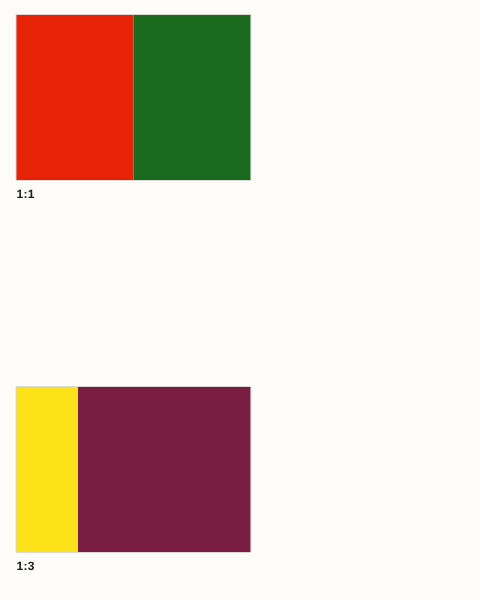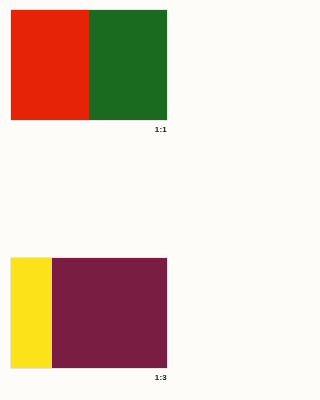--- a/index.html
+++ b/index.html
@@ -40,21 +40,21 @@
     box-sizing: border-box;
     box-shadow: 0 0 0 0.5px rgba(160,150,140,0.45);
   }
   .swatch {
     height: 100%;
     flex: 0 0 auto;
   }
 
   .ratio-caption {
     width: 156px;
-    text-align: right;
+    text-align: left;
     font-size: 8px;
     font-weight: bold;
     color: #1b1b1b;
     letter-spacing: 0.2px;
     line-height: 10px;
     padding-top: 5px;
     font-family: "Liberation Sans", sans-serif;
   }
 </style>
 </head>

